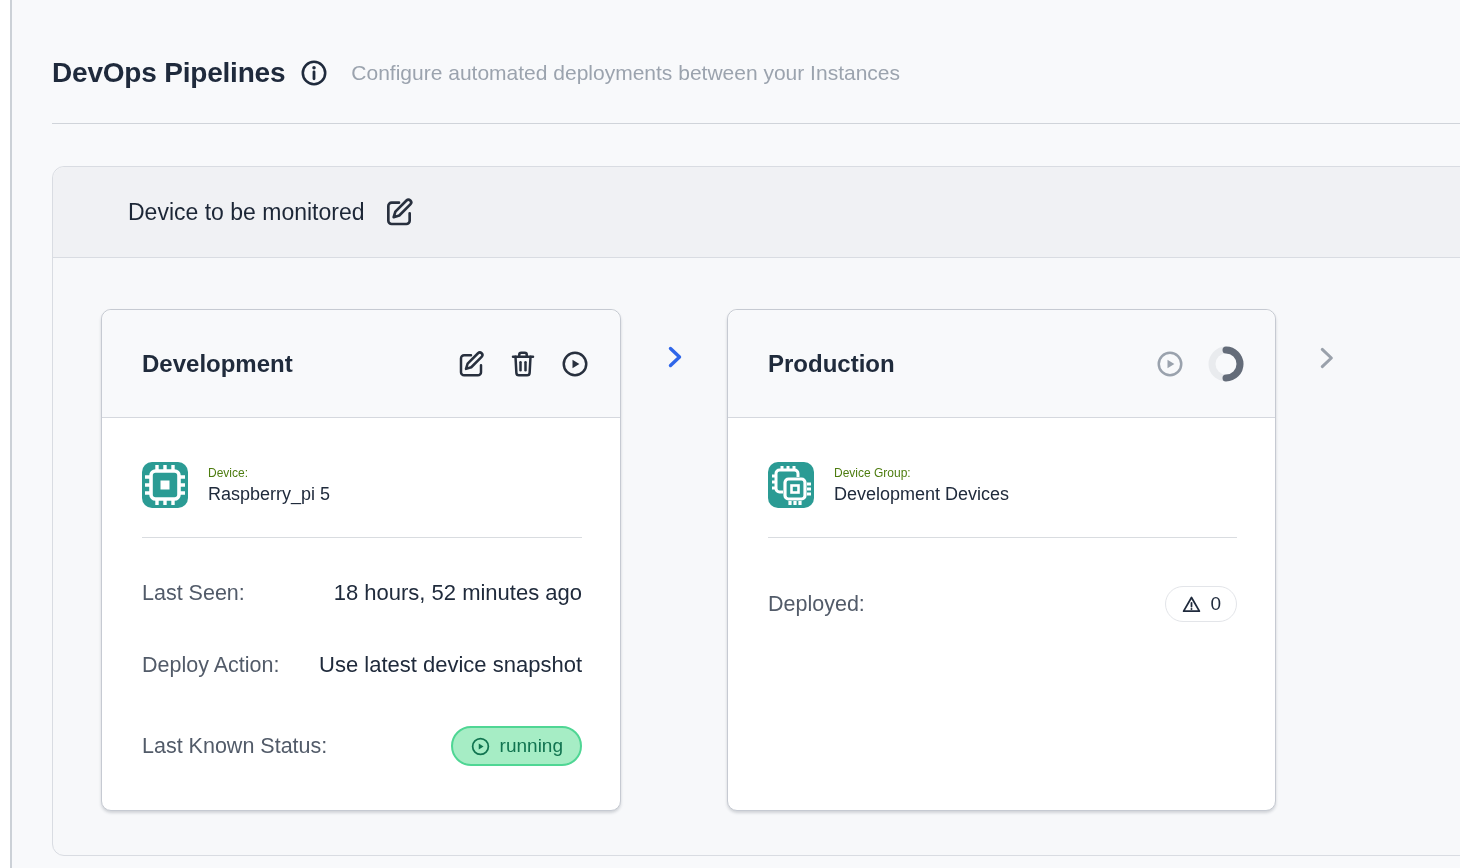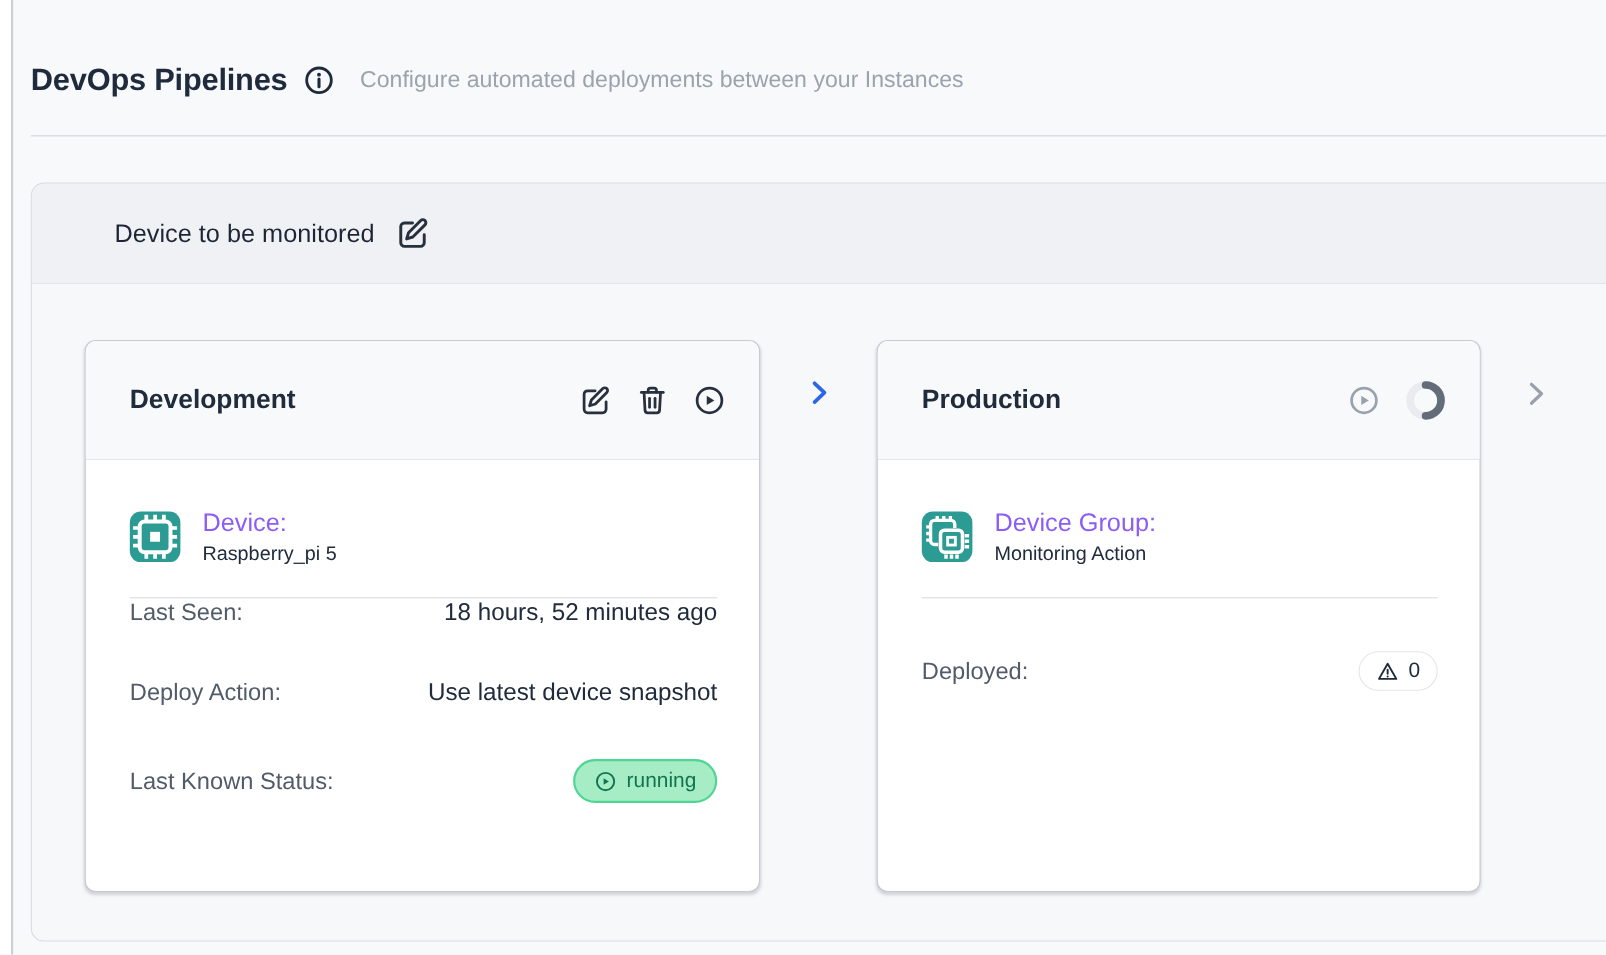--- a/index.html
+++ b/index.html
@@ -9,21 +9,21 @@
     background: #ffffff;
     overflow: hidden;
     position: relative;
     color: #202b3c;
   }
   .app {
     position: absolute; top: 0; bottom: 0; left: 10px; right: 0;
     background: var(--page-bg, #f8f9fb);
     border-left: 2px solid #ccd1d7;
   }
-  .content { padding-left: 16px; }
+  .content { padding-left: 40px; }
 
   
   .page-header { display: flex; align-items: center; gap: 15px; margin-top: 55px; }
   .page-title { font-size: 28px; font-weight: 700; color: #1f2a3c; line-height: 36px; letter-spacing: -0.2px; }
   .title-info { width: 28px; height: 28px; color: #1f2a3c; display: inline-flex; }
   .page-subtitle { font-size: 21px; color: #9ba3ae; margin-left: 8px; }
   .page-rule { border: none; border-top: 1px solid #d0d4da; margin-top: 32px; }
 
   
   .panel {
@@ -49,21 +49,21 @@
   .panel-body { padding: 51px 0 0 48px; display: flex; align-items: flex-start; }
 
   
   .card {
     background: #ffffff;
     border: 1px solid #c6cad2;
     border-radius: 10px;
     height: 502px;
     box-shadow: 0 2px 3px rgba(33,43,60,0.18);
   }
-  .card-dev { width: 614px; }
+  .card-dev { width: 520px; }
   .card-prod { width: 549px; }
   .card-header {
     height: 108px;
     background: #f8f9fb;
     border-bottom: 1px solid #d5d8de;
     border-radius: 10px 10px 0 0;
     display: flex; align-items: center; justify-content: space-between;
     padding: 0 30px 0 40px;
   }
   .card-title { font-size: 24px; font-weight: 600; color: #202b3c; }
@@ -74,26 +74,26 @@
 
   .card-body { padding: 44px 38px 0 40px; }
   .device-row { display: flex; align-items: center; gap: 20px; }
   .device-avatar {
     width: 46px; height: 46px; border-radius: 10px;
     background: var(--accent-teal, #2b9b94);
     display: flex; align-items: center; justify-content: center;
     flex: none;
   }
   .device-avatar svg { width: 46px; height: 46px; }
-  .device-label { font-size: 23px; color: #8b5cf6; margin-bottom: 4px; }
+  .device-label { font-size: 12px; color: #4d7c0f; margin-bottom: 4px; }
   .device-name { font-size: 18px; color: #202b3c; }
   .body-divider { border: none; border-top: 1px solid #d9dce0; margin-top: 29px; }
 
   .kv { display: flex; justify-content: space-between; align-items: center; }
-  .kv-1 { }
+  .kv-1 { margin-top: 42px; }
   .kv-2 { margin-top: 48px; }
   .kv-3 { margin-top: 46px; }
   .kv-label { font-size: 21.5px; color: #525b69; }
   .kv-value { font-size: 22px; color: #202b3c; }
 
   .badge-running {
     display: inline-flex; align-items: center; gap: 9px;
     background: var(--running-bg, #a6edc5);
     border: 2px solid var(--running-border, #4fd694);
     border-radius: 22px;
@@ -281,21 +281,21 @@
           </div>
           <div class="card-body">
             <div class="device-row">
               <span class="device-avatar">
                 <svg viewBox="0 0 46 46">
                     <use href="#ic-chip-stack"></use>
                   </svg>
               </span>
               <div>
                 <div class="device-label">Device Group:</div>
-                <div class="device-name">Monitoring Action</div>
+                <div class="device-name">Development Devices</div>
               </div>
             </div>
             <hr class="body-divider">
             <div class="kv kv-2">
               <span class="kv-label">Deployed:</span>
               <span class="count-badge">
                 <svg viewBox="0 0 24 24">
                     <use href="#ic-warning"></use>
                   </svg>
                 <span>0</span>

